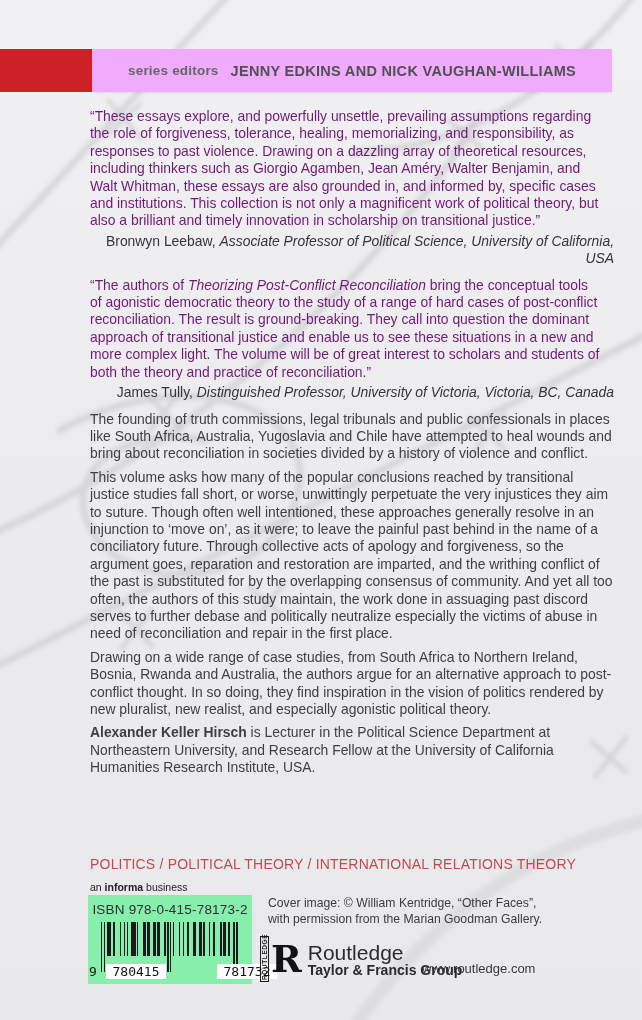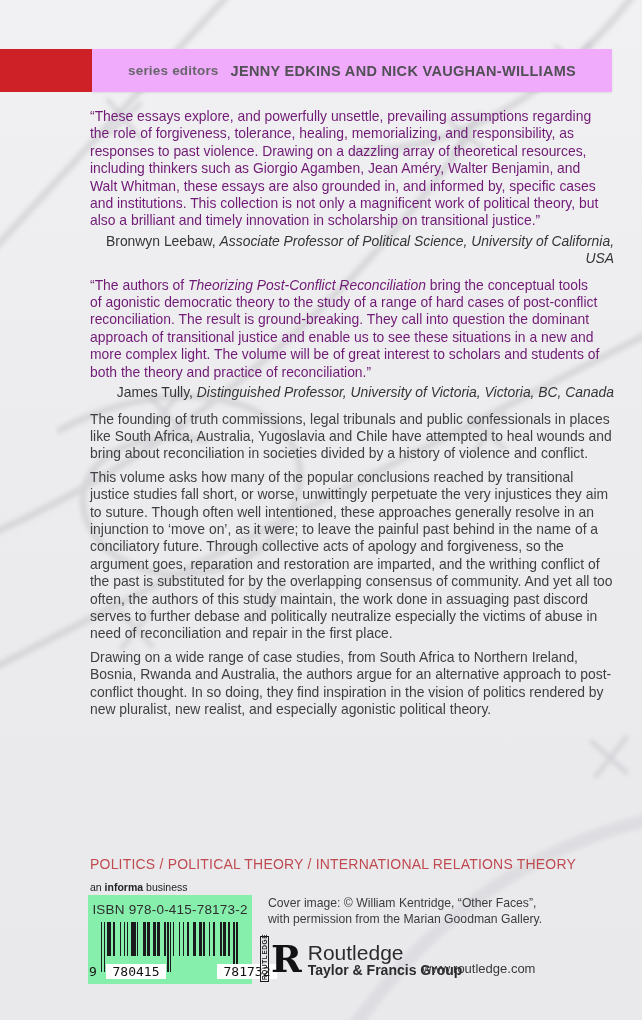--- a/index.html
+++ b/index.html
@@ -117,20 +117,23 @@
     <span>“The authors of </span><span class="ital">Theorizing Post-Conflict Reconciliation</span><span> bring the conceptual tools of agonistic democratic theory to the study of a range of hard cases of post-conflict reconciliation. The result is ground-breaking. They call into question the dominant approach of transitional justice and enable us to see these situations in a new and more complex light. The volume will be of great interest to scholars and students of both the theory and practice of reconciliation.”</span>
   </p>
   <p class="attribution">
     <span>James Tully, </span><span class="attr-role">Distinguished Professor, University of Victoria, Victoria, BC, Canada</span>
   </p>
 
   <p class="para">The founding of truth commissions, legal tribunals and public confessionals in places like South Africa, Australia, Yugoslavia and Chile have attempted to heal wounds and bring about reconciliation in societies divided by a history of violence and conflict.</p>
   <p class="para">This volume asks how many of the popular conclusions reached by transitional justice studies fall short, or worse, unwittingly perpetuate the very injustices they aim to suture. Though often well intentioned, these approaches generally resolve in an injunction to ‘move on’, as it were; to leave the painful past behind in the name of a conciliatory future. Through collective acts of apology and forgiveness, so the argument goes, reparation and restoration are imparted, and the writhing conflict of the past is substituted for by the overlapping consensus of community. And yet all too often, the authors of this study maintain, the work done in assuaging past discord serves to further debase and politically neutralize especially the victims of abuse in need of reconciliation and repair in the first place.</p>
   <p class="para">Drawing on a wide range of case studies, from South Africa to Northern Ireland, Bosnia, Rwanda and Australia, the authors argue for an alternative approach to post-conflict thought. In so doing, they find inspiration in the vision of politics rendered by new pluralist, new realist, and especially agonistic political theory.</p>
 
+  <p class="para">
+    <span class="bio-name">Alexander Keller Hirsch</span><span> is Lecturer in the Political Science Department at Northeastern University, and Research Fellow at the University of California Humanities Research Institute, USA.</span>
+  </p>
 </div>
 
 <div class="layer category">POLITICS / POLITICAL THEORY / INTERNATIONAL RELATIONS THEORY</div>
 
 <div class="layer informa">
   <span>an </span><b>informa</b><span> business</span>
 </div>
 
 <div class="layer isbn-box">
   <div class="isbn-label">ISBN 978-0-415-78173-2</div>

